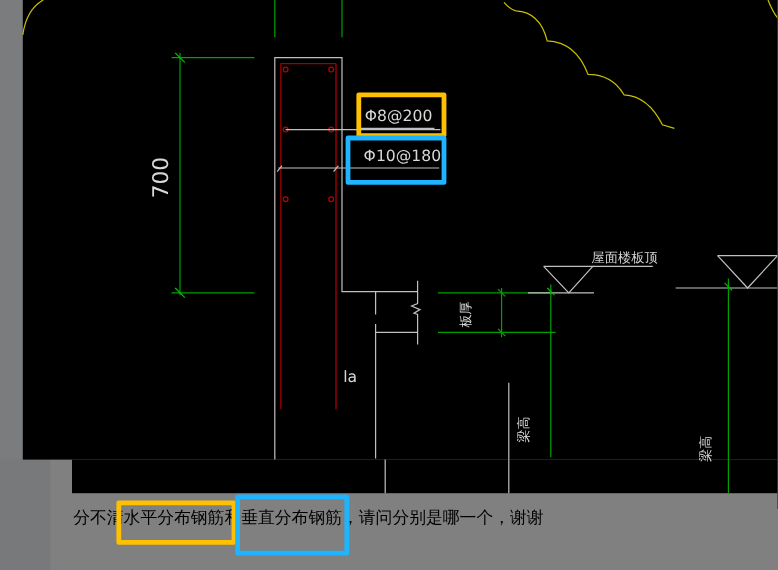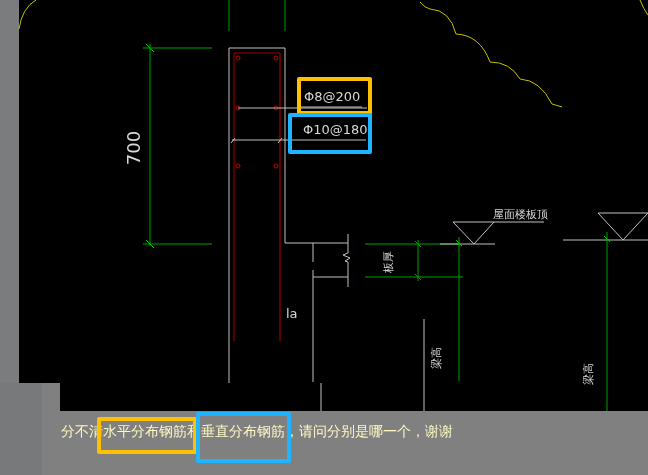--- a/index.html
+++ b/index.html
@@ -26,21 +26,21 @@
     }
     svg.cad-svg {
       position: absolute; left: 0; top: 0; width: 648px; height: 475px;
     }
     .cad-label {
       font-family: "DejaVu Sans", sans-serif;
       fill: #d8d8d8;
     }
     .caption {
       position: absolute; left: 61px; top: 423px;
-      font-size: 14px; color: #fef9c3; letter-spacing: 0px;
+      font-size: 14px; color: #000000; letter-spacing: 0px;
       white-space: nowrap;
       font-family: "DejaVu Sans", "Liberation Sans", sans-serif;
     }
     .highlight {
       position: absolute; box-sizing: border-box; border-radius: 2px;
     }
     .hl-yellow { border: 4px solid #ffc000; }
     .hl-blue { border: 4px solid #1eb4ff; }
   </style>
 </head>

